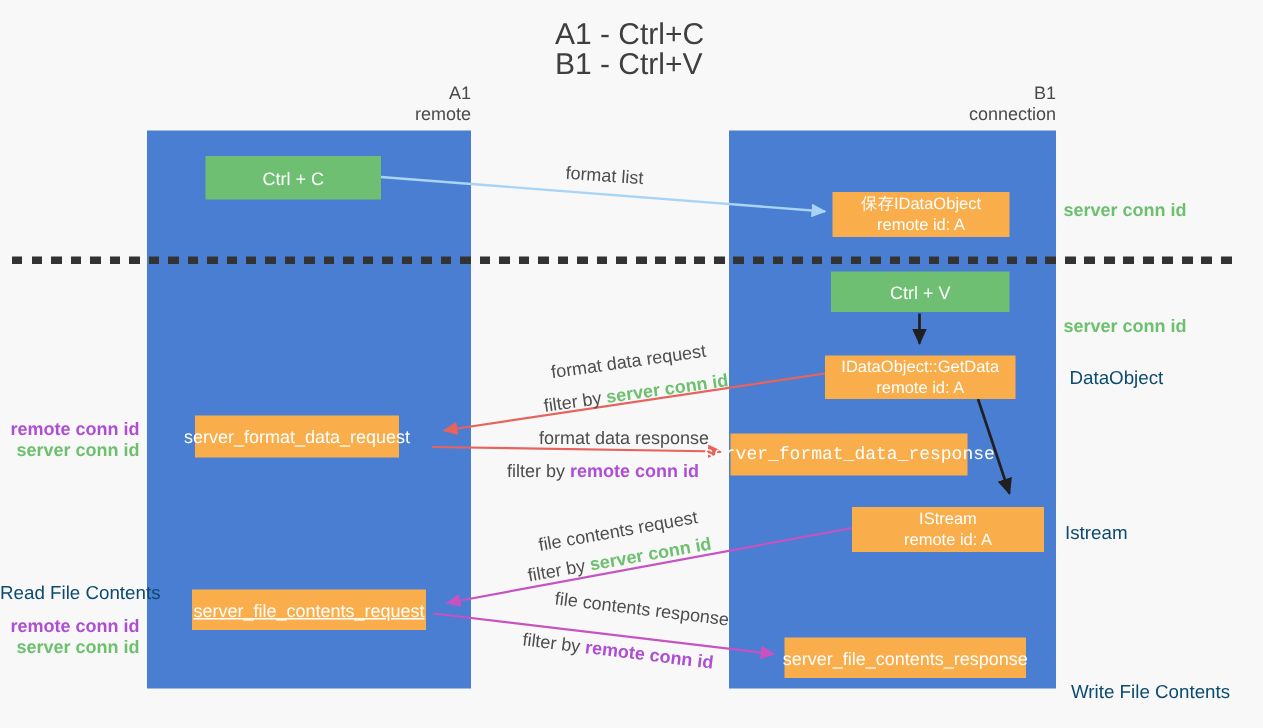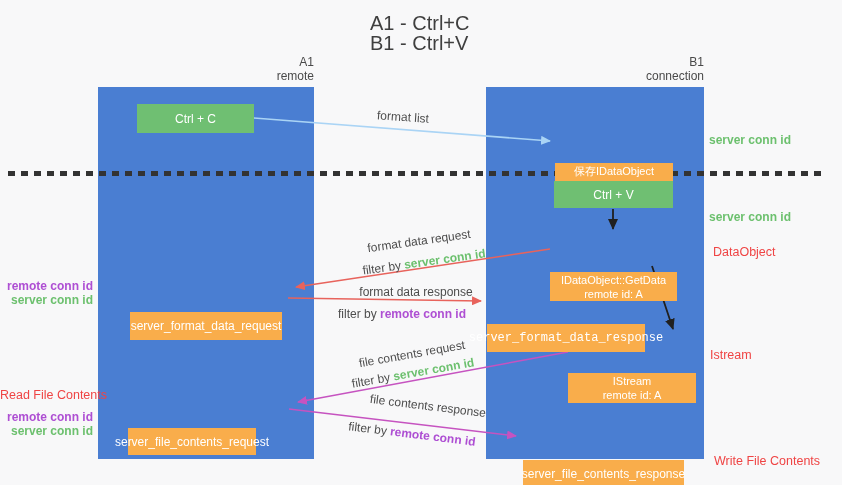--- a/index.html
+++ b/index.html
@@ -25,33 +25,33 @@
   }
   .divider {
     left:8px; top:171px; width:816px; height:5px;
     background:repeating-linear-gradient(to right,#333 0 7px,transparent 7px 13px);
   }
   .node {
     display:flex; flex-direction:column; align-items:center; justify-content:center;
     color:#ffffff; text-align:center; white-space:nowrap;
   }
   .node.green { background:#6fbf72; font-size:12px; }
-  .node.orange { background:#f9ad4b;margin-top:35px; }
+  .node.orange { background:#f9ad4b; }
   .node .l1, .node .l2 { font-size:11px; line-height:14px; }
   .node.single { font-size:12px; }
   .edge-label {
     transform:translate(-50%,-50%);
     font-size:12px; color:#4d4d4d; white-space:nowrap;
   }
   .edge-label .green-term { color:#6cc06e; font-weight:bold; }
   .edge-label .purple-term { color:#ae4fd3; font-weight:bold; }
   .side-label { font-size:12px; white-space:nowrap; }
   .side-label.green { color:#6cc06e; font-weight:bold; }
   .side-label.purple { color:#ae4fd3; font-weight:bold; }
-  .side-label.plain { color:#ef4444; font-size:12.5px; }
+  .side-label.plain { color:#0c4a6e; font-size:12.5px; }
   .left-margin { left:0; width:93px; text-align:right; }
   svg.arrows { left:0; top:0; pointer-events:none; }
 </style>
 </head>
 <body>
 
 <div class="abs title">
   <div>A1 - Ctrl+C</div>
   <div>B1 - Ctrl+V</div>
 </div>
@@ -105,34 +105,34 @@
 
 <div class="abs node green single" style="left:554px; top:181px; width:119px; height:27px;">
   <span>Ctrl + V</span>
 </div>
 
 <div class="abs node orange" style="left:550px; top:237px; width:127px; height:29px;">
   <div class="l1">IDataObject::GetData</div>
   <div class="l2">remote id: A</div>
 </div>
 
-<div class="abs node orange single" style="left:130px; top:277px; width:152px; height:28px;">
+<div class="abs node orange single" style="left:130px; top:277px; width:136px; height:28px;">
   <span>server_format_data_request</span>
 </div>
 
 <div class="abs node orange single" style="left:487px; top:289px; width:158px; height:28px;font-family:Liberation Mono, monospace;">
   <span>server_format_data_response</span>
 </div>
 
 <div class="abs node orange" style="left:568px; top:338px; width:128px; height:30px;">
   <div class="l1">IStream</div>
   <div class="l2">remote id: A</div>
 </div>
 
-<div class="abs node orange single" style="left:128px; top:393px; width:128px; height:27px;">
+<div class="abs node orange single" style="left:128px; top:393px; width:156px; height:27px;text-decoration:underline;">
   <span>server_file_contents_request</span>
 </div>
 
 <div class="abs node orange single" style="left:523px; top:425px; width:161px; height:27px;">
   <span>server_file_contents_response</span>
 </div>
 
 <div class="abs edge-label" style="left:403px; top:117px; transform:translate(-50%,-50%) rotate(4deg);">format list</div>
 
 <div class="abs edge-label" style="left:419px; top:241px; transform:translate(-50%,-50%) rotate(-8deg);">format data request</div>

